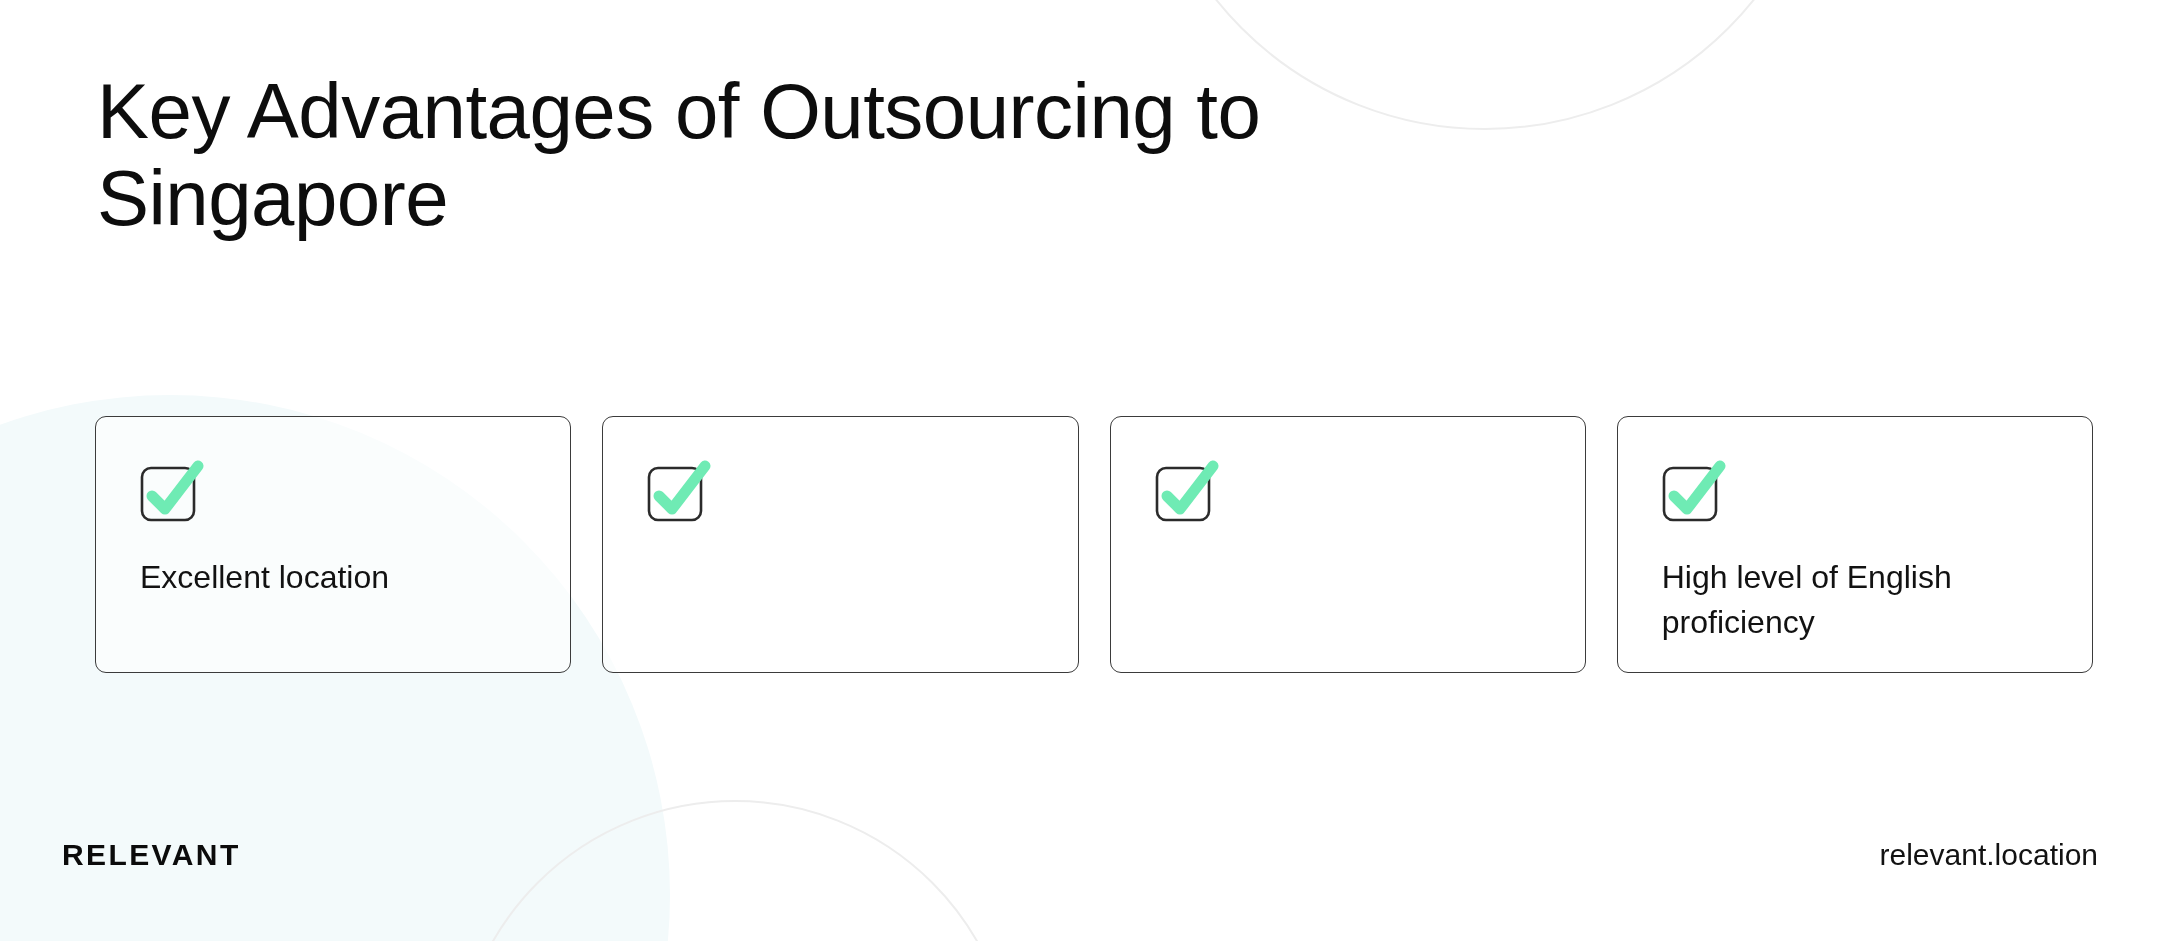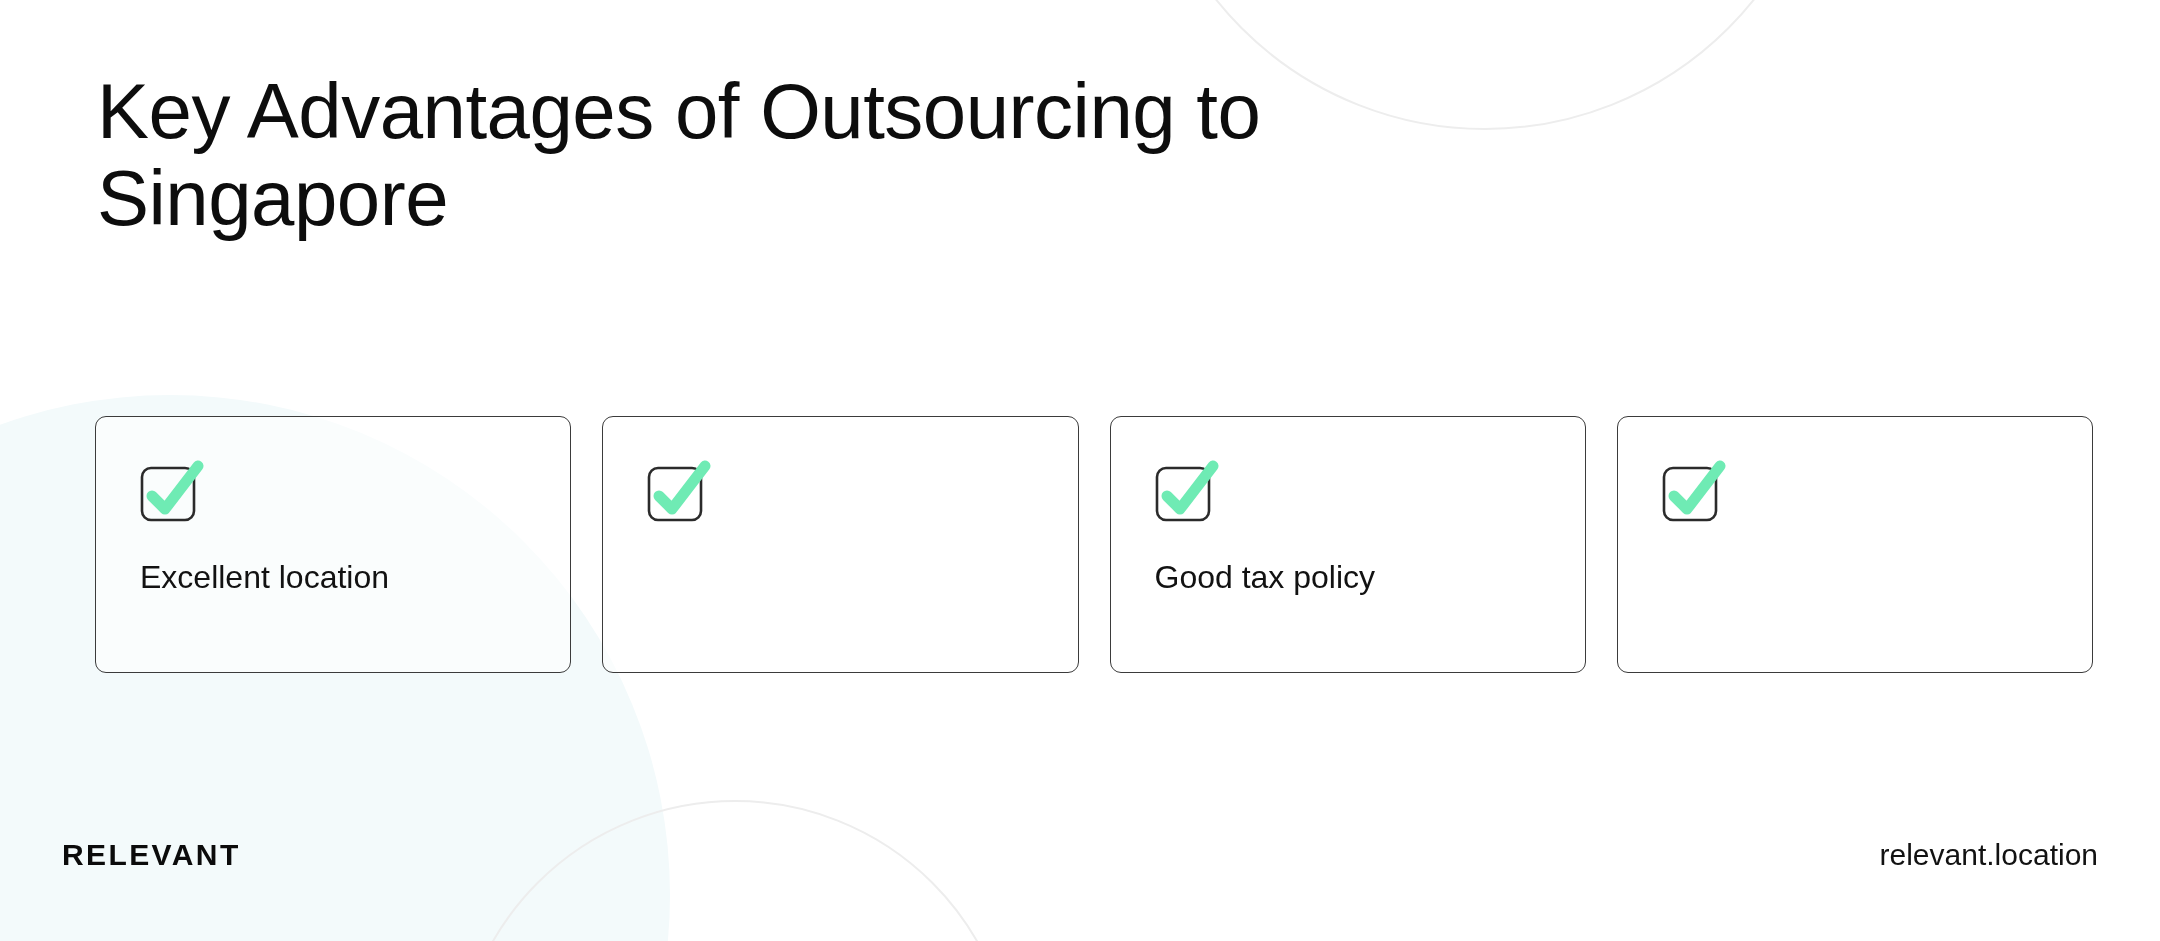--- a/index.html
+++ b/index.html
@@ -178,30 +178,30 @@
       </span>
     </div>
 
     <div class="card">
       <span class="check-icon">
         <svg viewBox="0 0 72 72" xmlns="http://www.w3.org/2000/svg">
           <rect x="6" y="14" width="52" height="52" rx="9" ry="9" fill="none" stroke="#2b2b2b" stroke-width="2.6"></rect>
           <path d="M16 42 L29 55 L62 12" fill="none" stroke="#6FEBB4" stroke-width="11" stroke-linecap="round" stroke-linejoin="round"></path>
         </svg>
       </span>
-      <div class="card-label">Good tax policy</div>
-    </div>
-
-    <div class="card">
-      <span class="check-icon">
-        <svg viewBox="0 0 72 72" xmlns="http://www.w3.org/2000/svg">
-          <rect x="6" y="14" width="52" height="52" rx="9" ry="9" fill="none" stroke="#2b2b2b" stroke-width="2.6"></rect>
-          <path d="M16 42 L29 55 L62 12" fill="none" stroke="#6FEBB4" stroke-width="11" stroke-linecap="round" stroke-linejoin="round"></path>
-        </svg>
-      </span>
+    </div>
+
+    <div class="card">
+      <span class="check-icon">
+        <svg viewBox="0 0 72 72" xmlns="http://www.w3.org/2000/svg">
+          <rect x="6" y="14" width="52" height="52" rx="9" ry="9" fill="none" stroke="#2b2b2b" stroke-width="2.6"></rect>
+          <path d="M16 42 L29 55 L62 12" fill="none" stroke="#6FEBB4" stroke-width="11" stroke-linecap="round" stroke-linejoin="round"></path>
+        </svg>
+      </span>
+      <div class="card-label">High level of English proficiency</div>
     </div>
 
   </div>
 
   <div class="footer-logo">RELEVANT</div>
 
   <div class="footer-url">relevant.location</div>
 
 </div>
 

